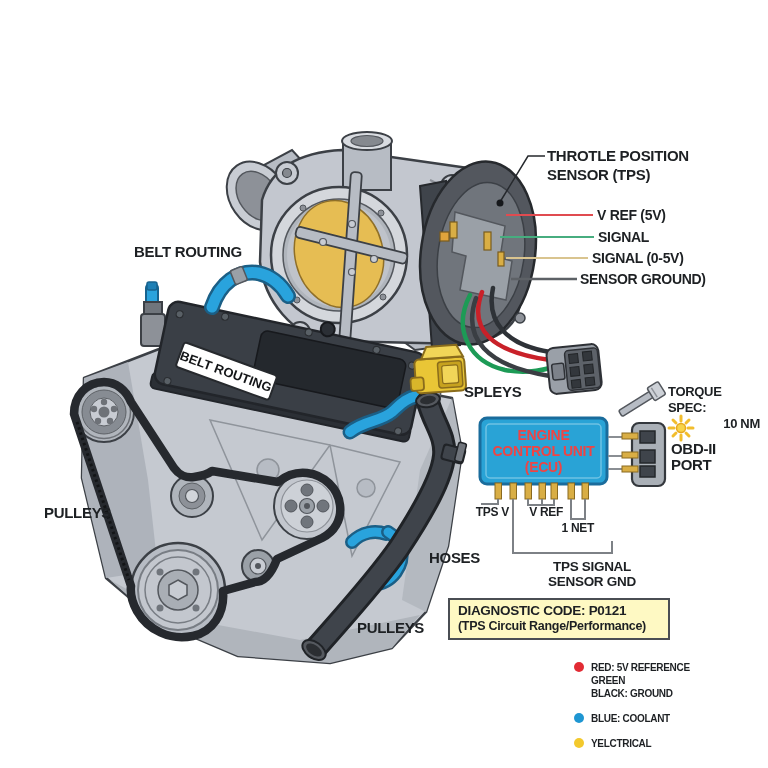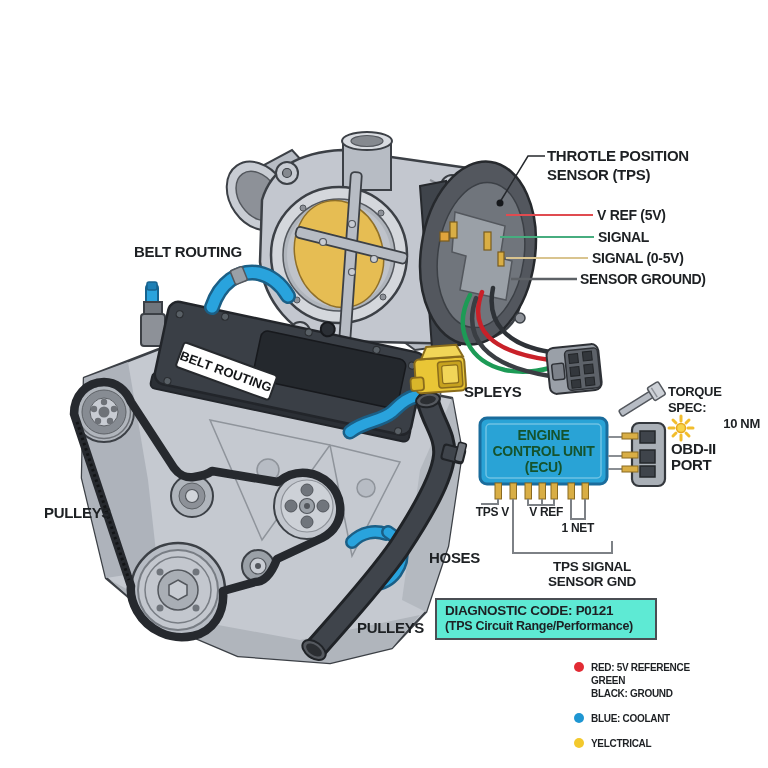--- a/index.html
+++ b/index.html
@@ -7,29 +7,29 @@
     position:relative;width:768px;height:768px;background:#ffffff;overflow:hidden;
     font-family:"Liberation Sans",sans-serif;color:#1d2023;
   }
   #art{position:absolute;left:0;top:0;}
   .lbl{position:absolute;font-weight:bold;letter-spacing:-0.3px;white-space:nowrap;}
   .s15{font-size:15px;}
   .s14{font-size:14px;}
   .tps-title{line-height:19px;}
   .ecu-text{
     position:absolute;left:480px;top:427px;width:127px;text-align:center;
-    color:#14532d;font-weight:bold;font-size:14px;line-height:16px;letter-spacing:-0.3px;
+    color:#ef4444;font-weight:bold;font-size:14px;line-height:16px;letter-spacing:-0.3px;
   }
   .pinlbl{position:absolute;font-weight:bold;font-size:12px;letter-spacing:-0.3px;text-align:right;}
   .torque-wrap{position:absolute;left:668px;top:384px;width:92px;font-weight:bold;font-size:13px;line-height:16px;letter-spacing:-0.3px;}
   .torque-wrap .l2{text-align:right;}
   .obd-wrap{position:absolute;left:671px;top:441px;font-weight:bold;font-size:15px;line-height:16px;letter-spacing:-0.3px;}
   .sig-wrap{position:absolute;left:548px;top:559px;width:88px;text-align:center;font-weight:bold;font-size:13.5px;line-height:15px;letter-spacing:-0.3px;}
   .diag-box{
-    position:absolute;left:435px;top:598px;width:222px;background:#5eead4;
+    position:absolute;left:448px;top:598px;width:222px;background:#fef9c3;
     border:2px solid #4a4e53;padding:3px 8px 4px 8px;box-sizing:border-box;
   }
   .diag-box .l1{font-weight:bold;font-size:13.5px;line-height:16px;letter-spacing:-0.3px;}
   .diag-box .l2{font-weight:bold;font-size:12.5px;line-height:15px;letter-spacing:-0.3px;}
   .legend{position:absolute;left:574px;top:661px;}
   .legend-row{display:flex;align-items:center;height:12px;margin-bottom:1px;}
   .legend-row.gap{margin-top:13px;}
   .legend-dot{width:10px;height:10px;border-radius:50%;margin-right:7px;flex:0 0 10px;}
   .legend-txt{font-weight:bold;font-size:10px;letter-spacing:-0.3px;white-space:nowrap;}
 </style>

